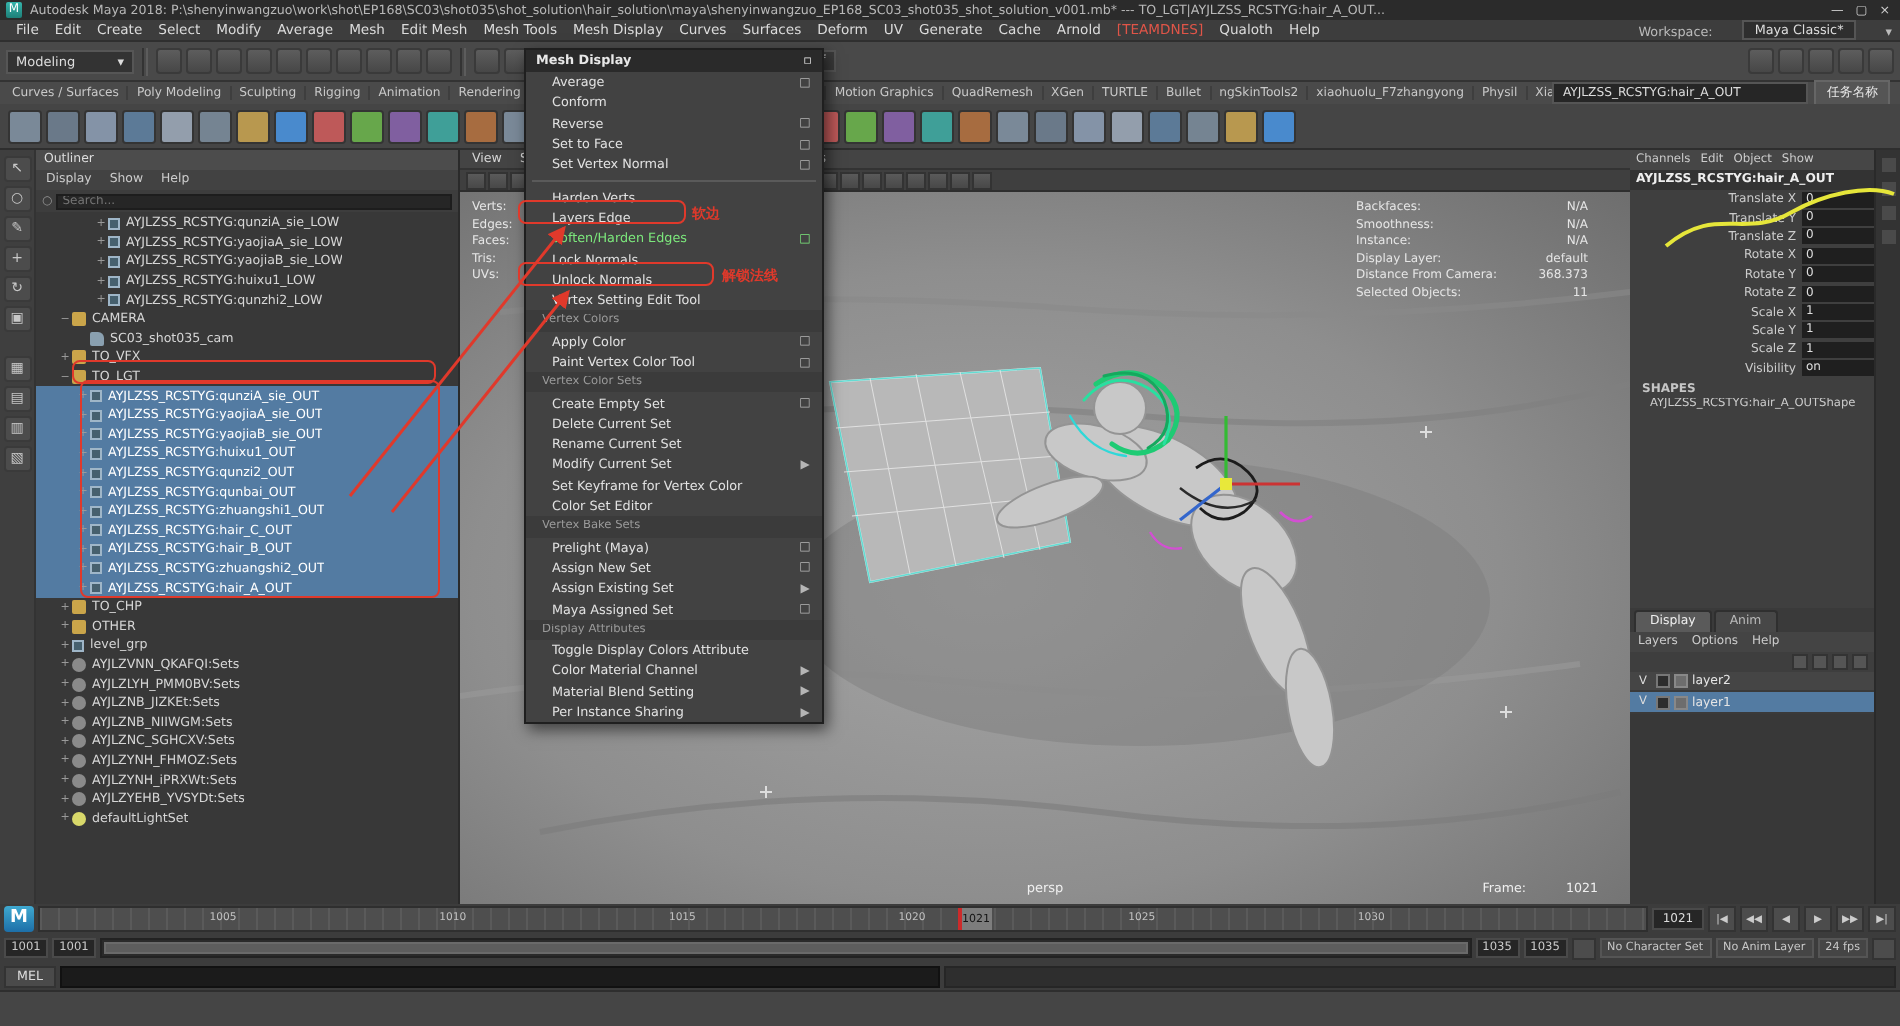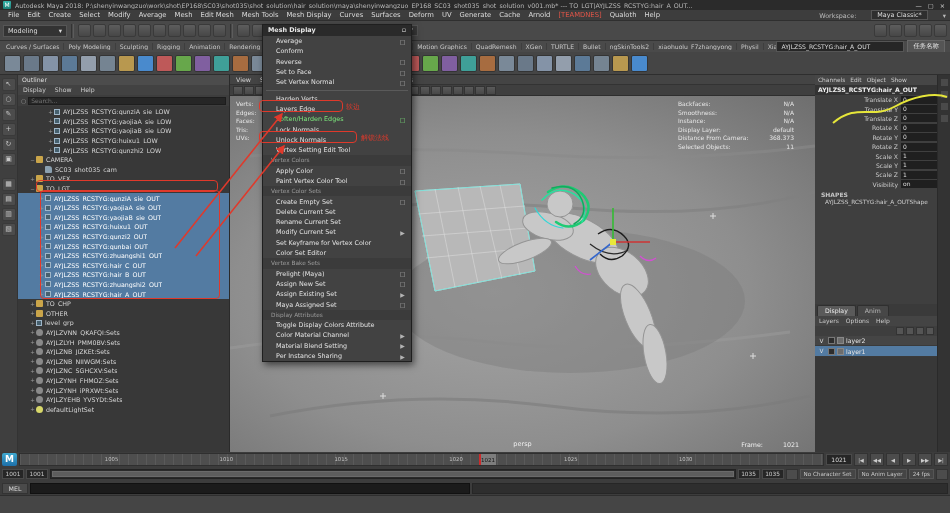--- a/index.html
+++ b/index.html
@@ -132,21 +132,21 @@
 .rs-dd{font-size:5.6px;color:#c8c8c8;background:#454545;border:1px solid #555;padding:1px 3px;white-space:nowrap;flex:none}
 .rs-ico{width:12px;height:11px;background:#4c4c4c;border:1px solid #333;flex:none}
 .mel-row{position:absolute;left:0;top:481px;width:950px;height:14px;background:#3c3c3c;display:flex;align-items:center;padding:0 2px;gap:2px}
 .mel-label{width:26px;font-size:6.3px;color:#ddd;background:#4a4a4a;border:1px solid #333;text-align:center;height:11px;line-height:9px;flex:none}
 .mel-input{width:440px;height:11px;background:#1b1b1b;border:1px solid #111}
 .mel-output{flex:1;height:11px;background:#2e2e2e;border:1px solid #262626}
 .helpline{position:absolute;left:0;top:495px;width:950px;height:18px;background:#454545;border-top:1px solid #2e2e2e}
 
 
 .anno-box{position:absolute;border:1.5px solid #e0392b;border-radius:4px;z-index:55;pointer-events:none}
-.anno-tag{position:absolute;color:#e0392b;font-size:7px;font-weight:normal;z-index:61;pointer-events:none;white-space:nowrap}
+.anno-tag{position:absolute;color:#e0392b;font-size:7px;font-weight:bold;z-index:61;pointer-events:none;white-space:nowrap}
 .anno-note{position:absolute;left:348px;top:369px;color:#e0392b;font-size:8px;font-weight:bold;z-index:30;pointer-events:none;white-space:nowrap}
 .anno-svg{position:absolute;left:0;top:0;width:950px;height:513px;z-index:60;pointer-events:none}
 </style>
 </head>
 <body>
 
 <div class="page">
 
   <div class="titlebar">
     <span class="tb-logo">M</span>

